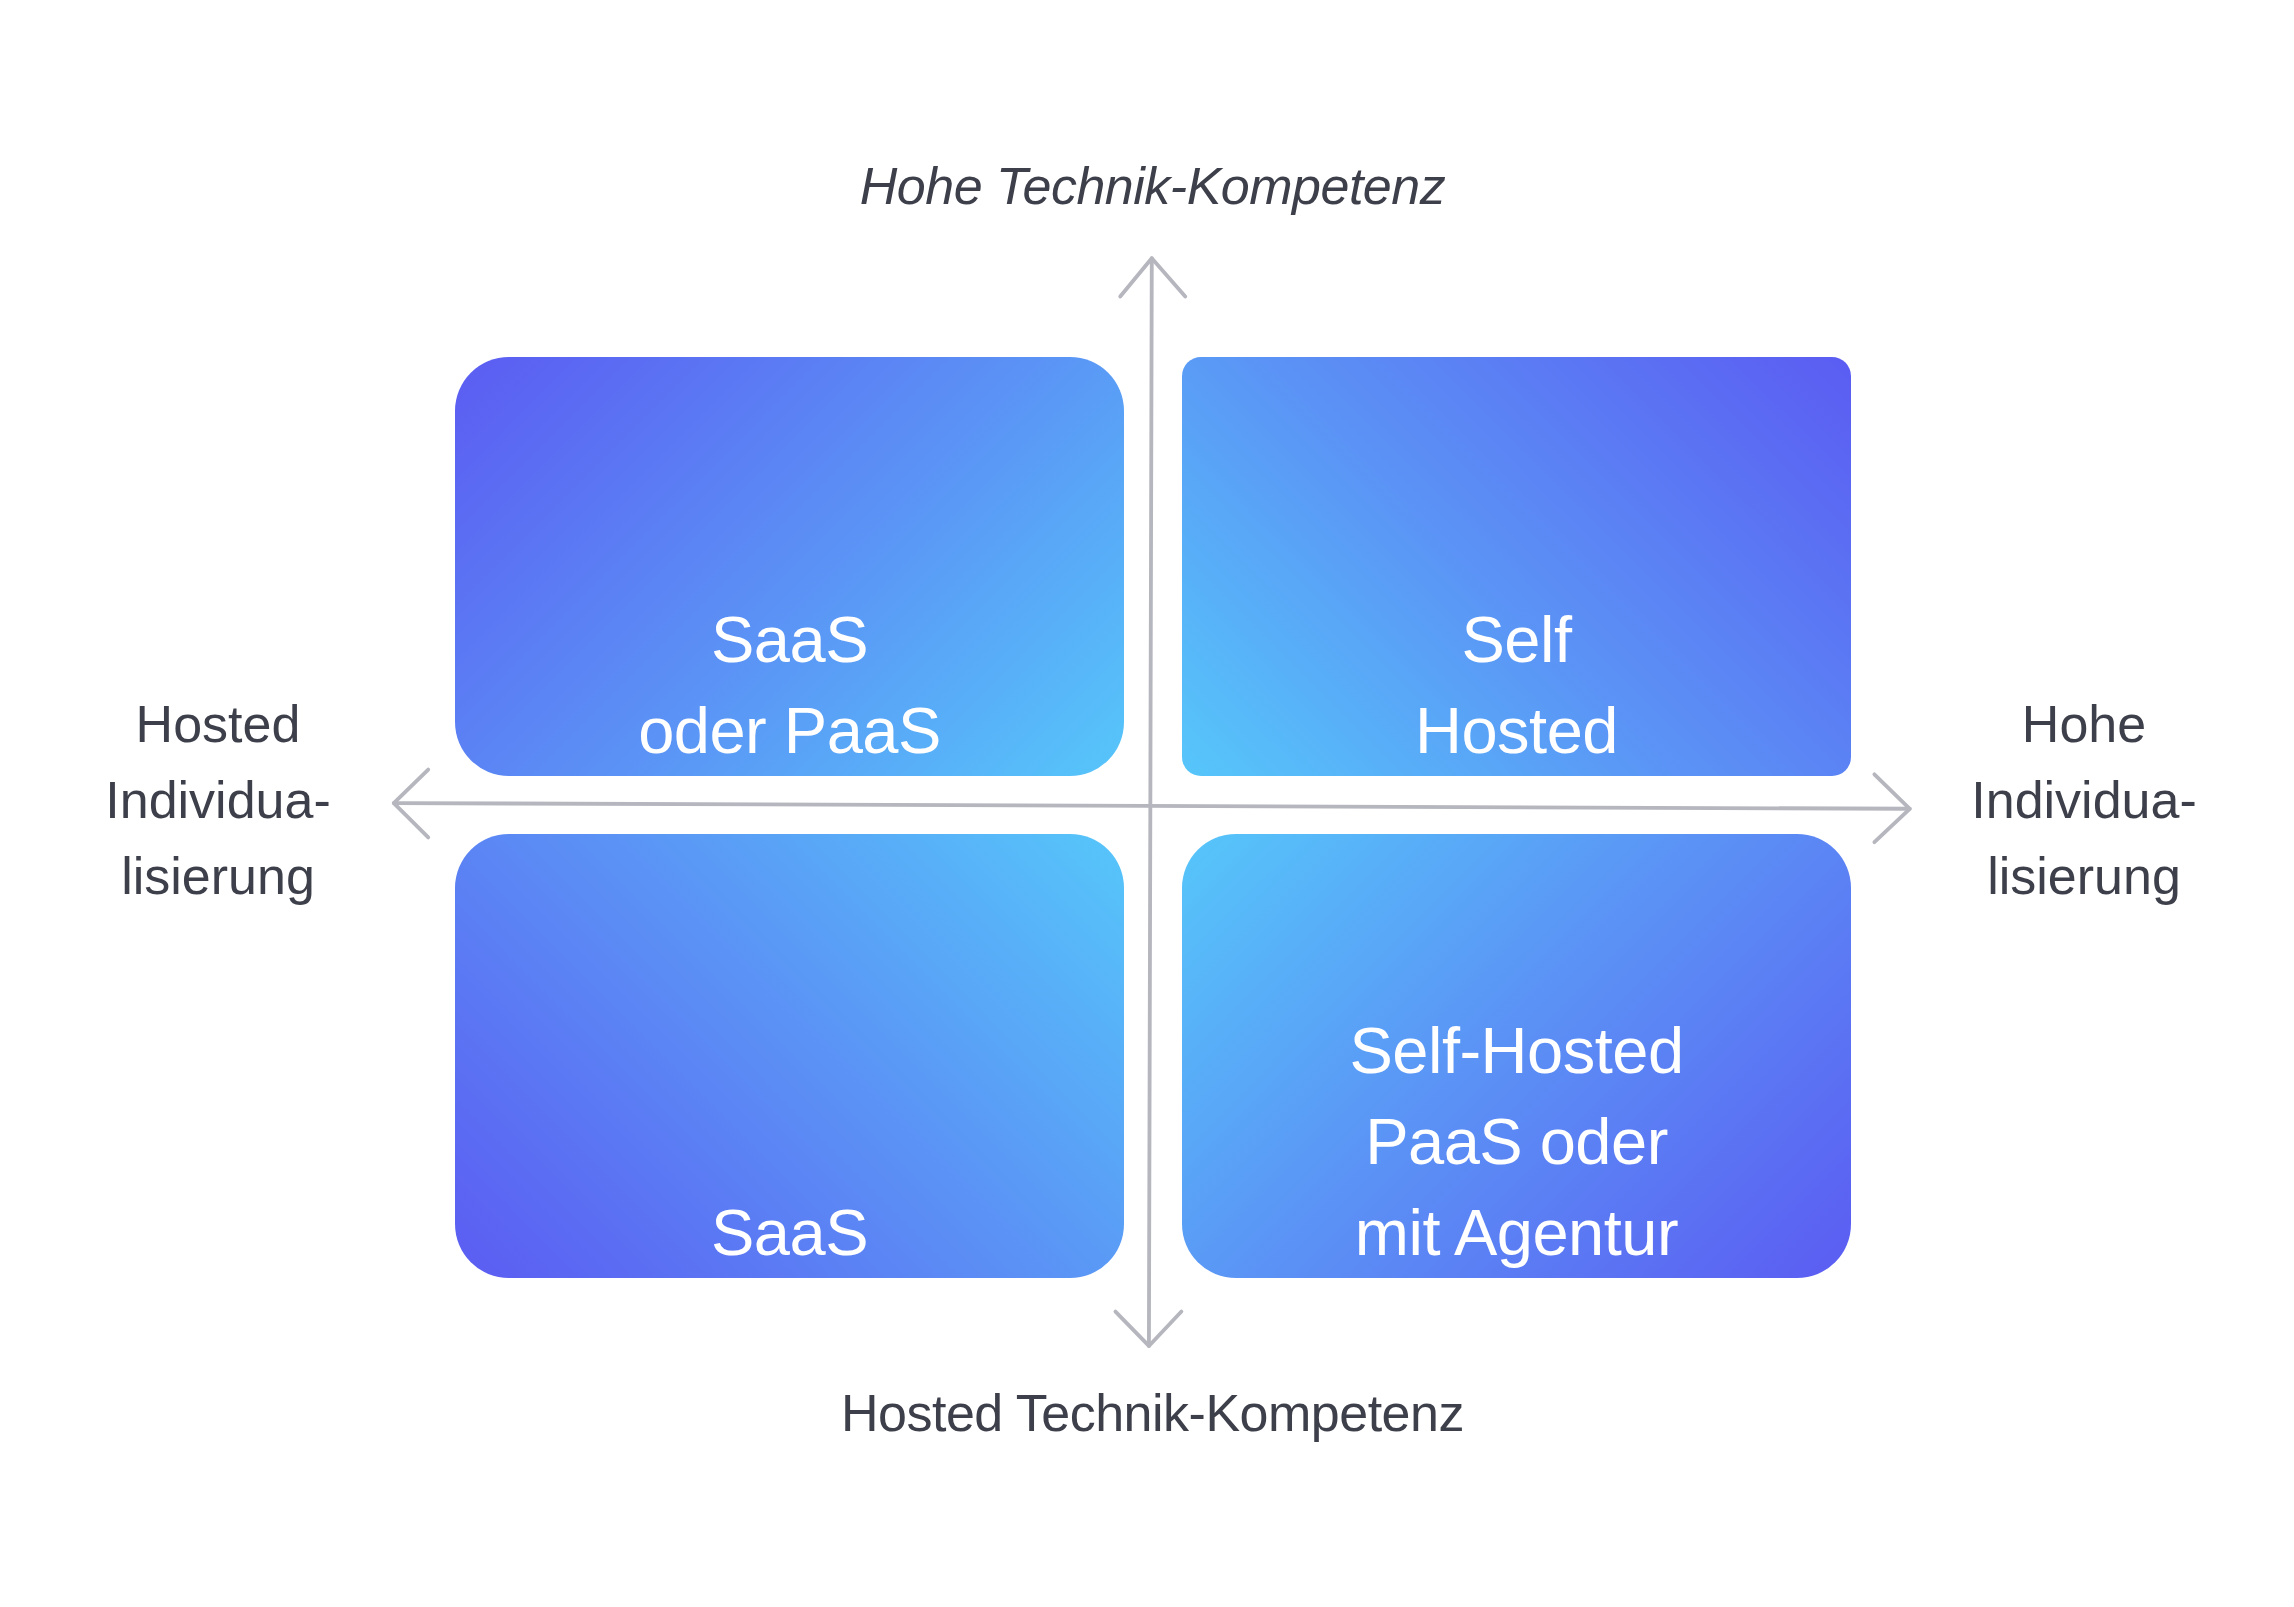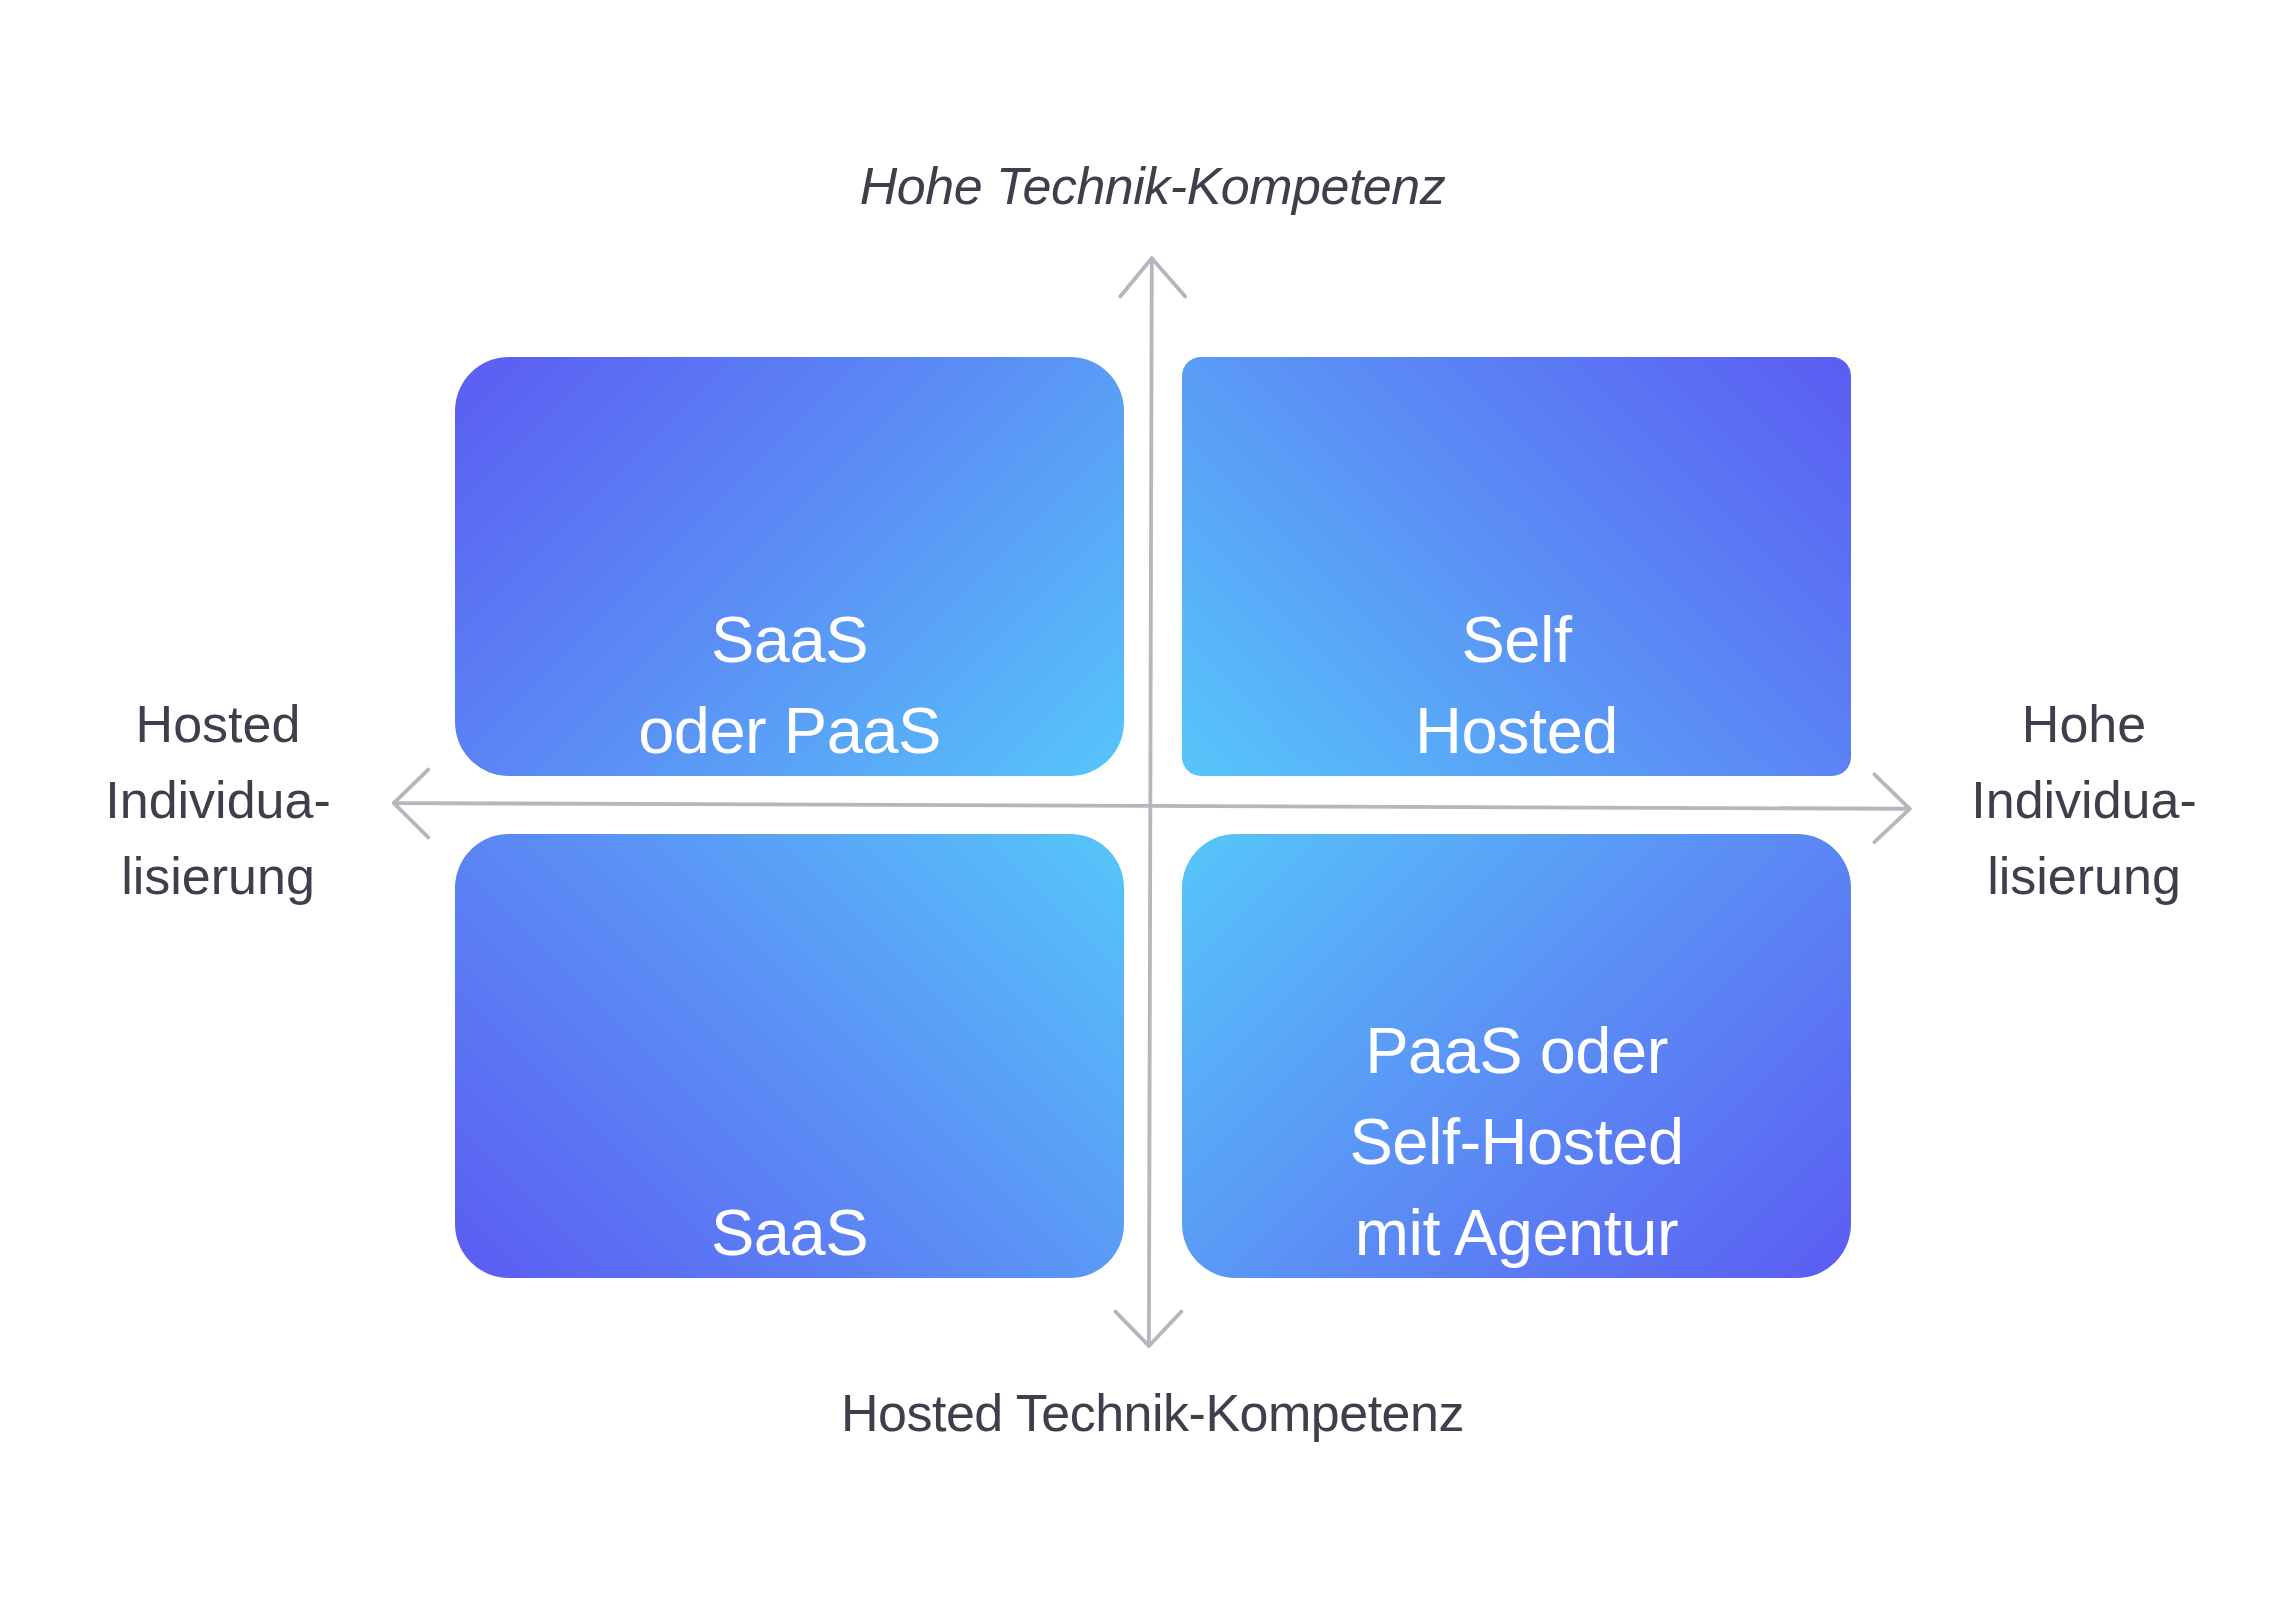--- a/index.html
+++ b/index.html
@@ -109,18 +109,18 @@
 </div>
 
 <div id="q-bl" class="quad" style="background: linear-gradient(45deg, #5b5cf2 0%, #5b8ff5 50%, #56c6fa 100%);">
   <div class="lines">
     <span>SaaS</span>
   </div>
 </div>
 
 <div id="q-br" class="quad" style="background: linear-gradient(135deg, #56c6fa 0%, #5b8ff5 50%, #5b5cf2 100%);">
   <div class="lines">
+    <span>Self-Hosted</span>
     <span>PaaS oder</span>
-    <span>Self-Hosted</span>
     <span>mit Agentur</span>
   </div>
 </div>
 
 
 </body></html>

